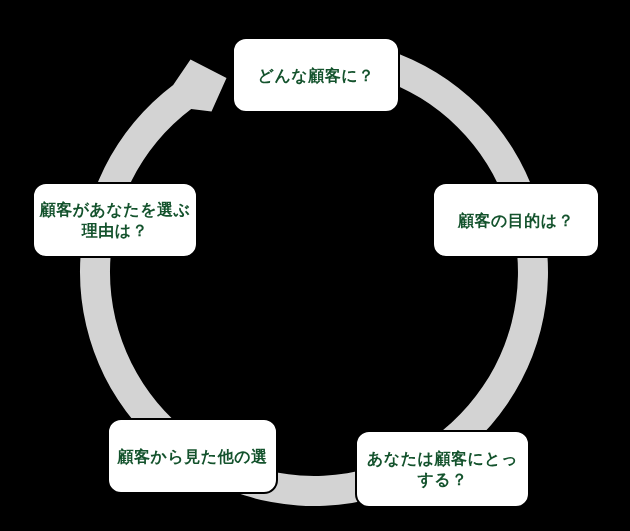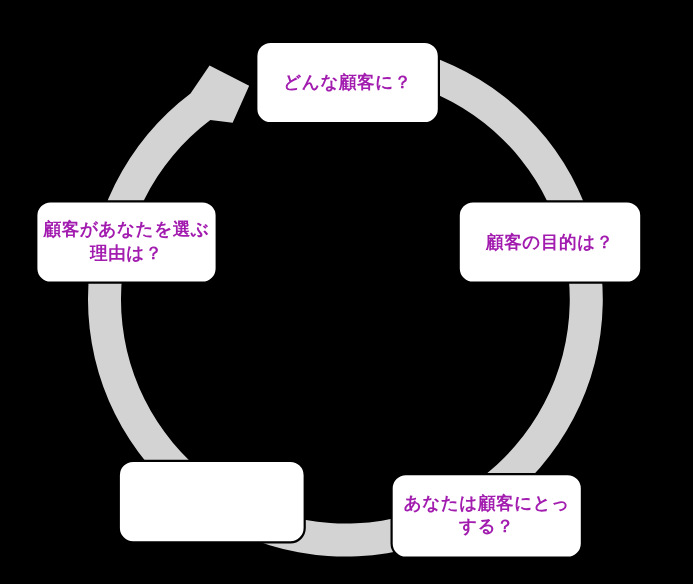--- a/index.html
+++ b/index.html
@@ -24,30 +24,30 @@
     position: absolute;
     box-sizing: border-box;
     background: #ffffff;
     border: 2px solid #000000;
     border-radius: 14px;
     display: flex;
     flex-direction: column;
     align-items: center;
     justify-content: center;
     text-align: center;
-    color: #a21caf;
+    color: #14532d;
     font-weight: bold;
     font-size: 16px;
     line-height: 21px;
     letter-spacing: 0.5px;
     z-index: 2;
   }
   .qbox .line { white-space: nowrap; }
   .box-top          { left: 232px; top: 37px;  width: 168px; height: 76px; }
-  .box-right        { left: 416px; top: 182px; width: 168px; height: 76px; align-items: center; }
+  .box-right        { left: 432px; top: 182px; width: 168px; height: 76px; align-items: center; }
   .box-bottom-right { left: 355px; top: 430px; width: 175px; height: 78px; }
   .box-bottom-left  { left: 107px; top: 418px; width: 171px; height: 76px; }
   .box-left         { left: 32px;  top: 182px; width: 166px; height: 76px; }
 </style>
 </head>
 <body>
 
 <div class="canvas">
 
   <svg class="cycle-svg" width="630" height="531" viewBox="0 0 630 531">
@@ -68,20 +68,21 @@
   <div class="qbox box-right">
     <div class="line">顧客の目的は？</div>
   </div>
 
   <div class="qbox box-bottom-right">
     <div class="line">あなたは顧客にとっ</div>
     <div class="line">する？</div>
   </div>
 
   <div class="qbox box-bottom-left">
+    <div class="line">顧客から見た他の選</div>
   </div>
 
   <div class="qbox box-left">
     <div class="line">顧客があなたを選ぶ</div>
     <div class="line">理由は？</div>
   </div>
 
 </div>
 
 </body></html>

